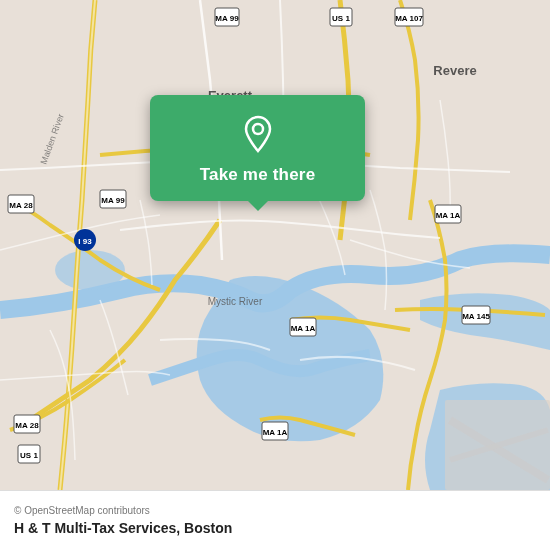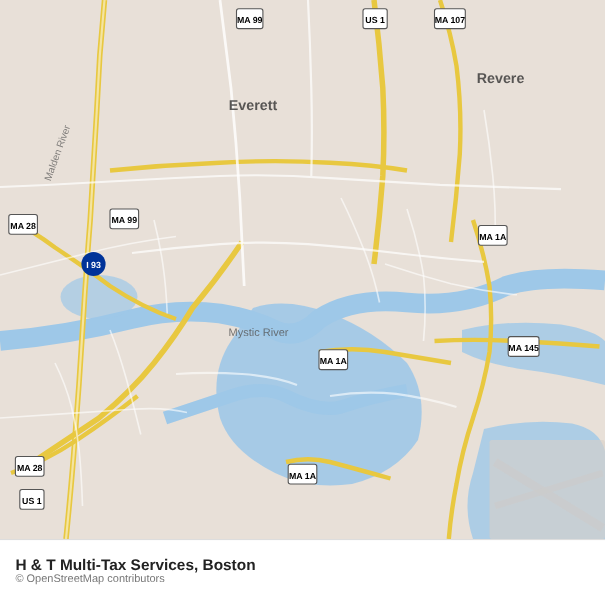--- a/index.html
+++ b/index.html
@@ -216,20 +216,28 @@
     <text x="476" y="319" text-anchor="middle" font-size="8" font-weight="bold" fill="#000">MA 145</text>
 
     <text x="230" y="100" text-anchor="middle" font-size="13" font-weight="bold" fill="#333" opacity="0.8">Everett</text>
     <text x="455" y="75" text-anchor="middle" font-size="13" font-weight="bold" fill="#333" opacity="0.8">Revere</text>
     <text x="235" y="305" text-anchor="middle" font-size="10" fill="#555" opacity="0.8">Mystic River</text>
 
     <text x="55" y="140" text-anchor="middle" font-size="9" fill="#555" opacity="0.7" transform="rotate(-70, 55, 140)">Malden River</text>
   </svg>
 
   
+  <div id="popup-card">
+    <svg id="popup-icon" viewBox="0 0 42 42" xmlns="http://www.w3.org/2000/svg">
+
+      <path d="M21 4 C14 4 9 9.5 9 16 C9 24 21 38 21 38 C21 38 33 24 33 16 C33 9.5 28 4 21 4 Z" fill="none" stroke="#fff" stroke-width="2.5"></path>
+      <circle cx="21" cy="16" r="5" fill="none" stroke="#fff" stroke-width="2.5"></circle>
+    </svg>
+    <button id="popup-button">Take me there</button>
+  </div>
 </div>
 
 <div id="footer-bar">
   <div id="footer-left">
+    <span id="copyright-text">© OpenStreetMap contributors</span>
     <span id="location-title">H &amp; T Multi-Tax Services, Boston</span>
-    <span id="copyright-text">© OpenStreetMap contributors</span>
   </div>
 </div>
 
 </body></html>

